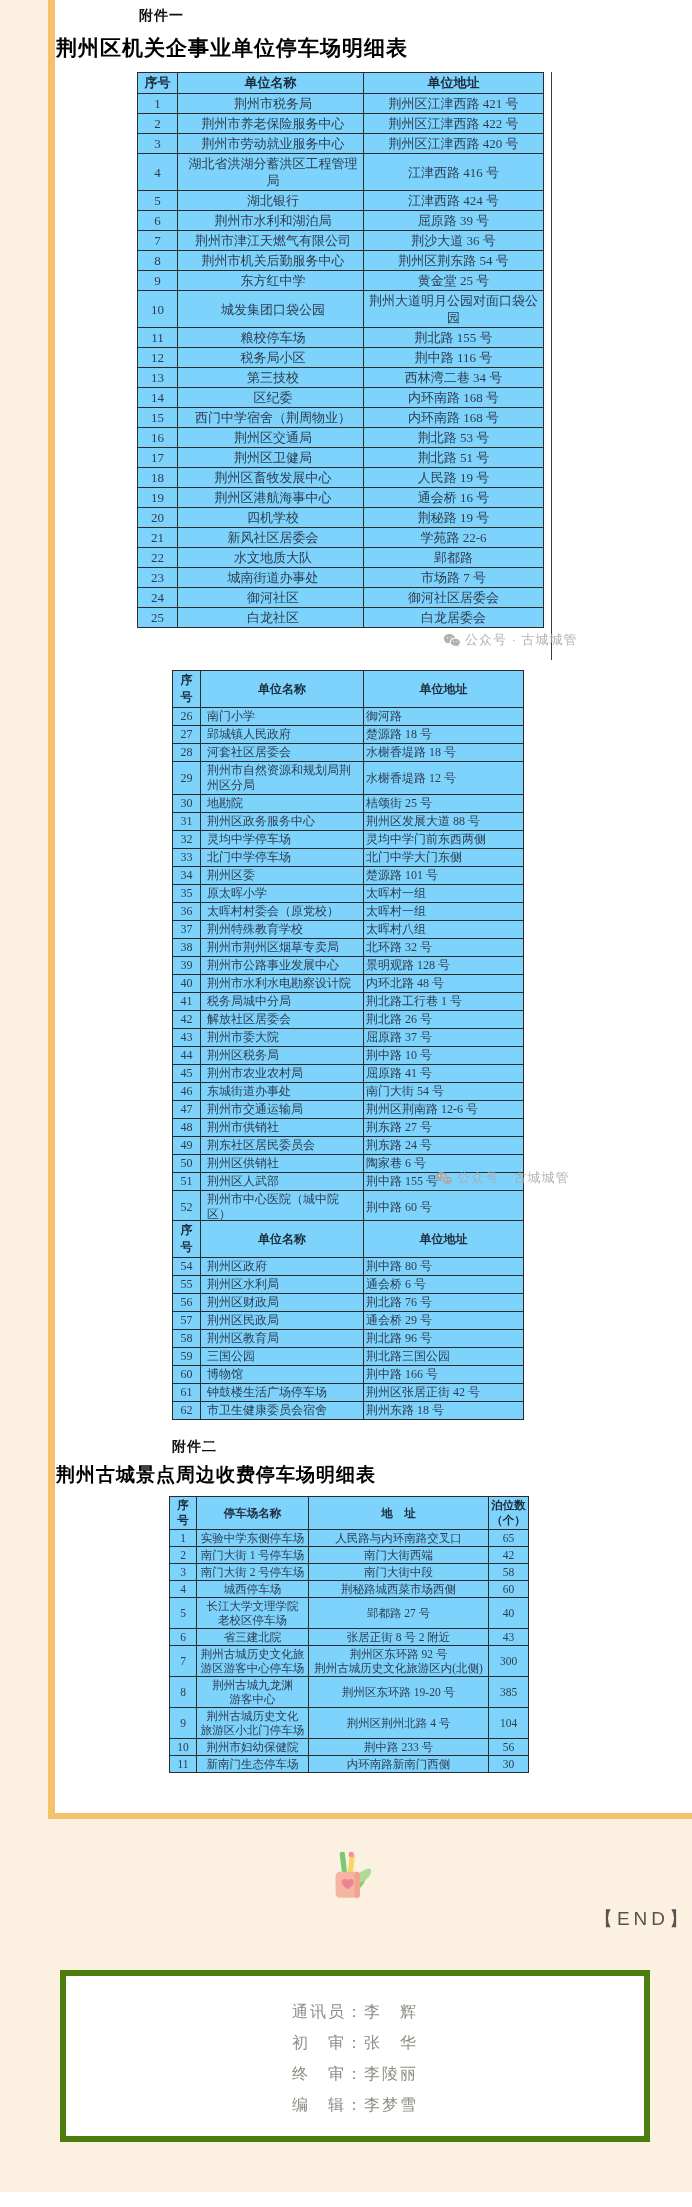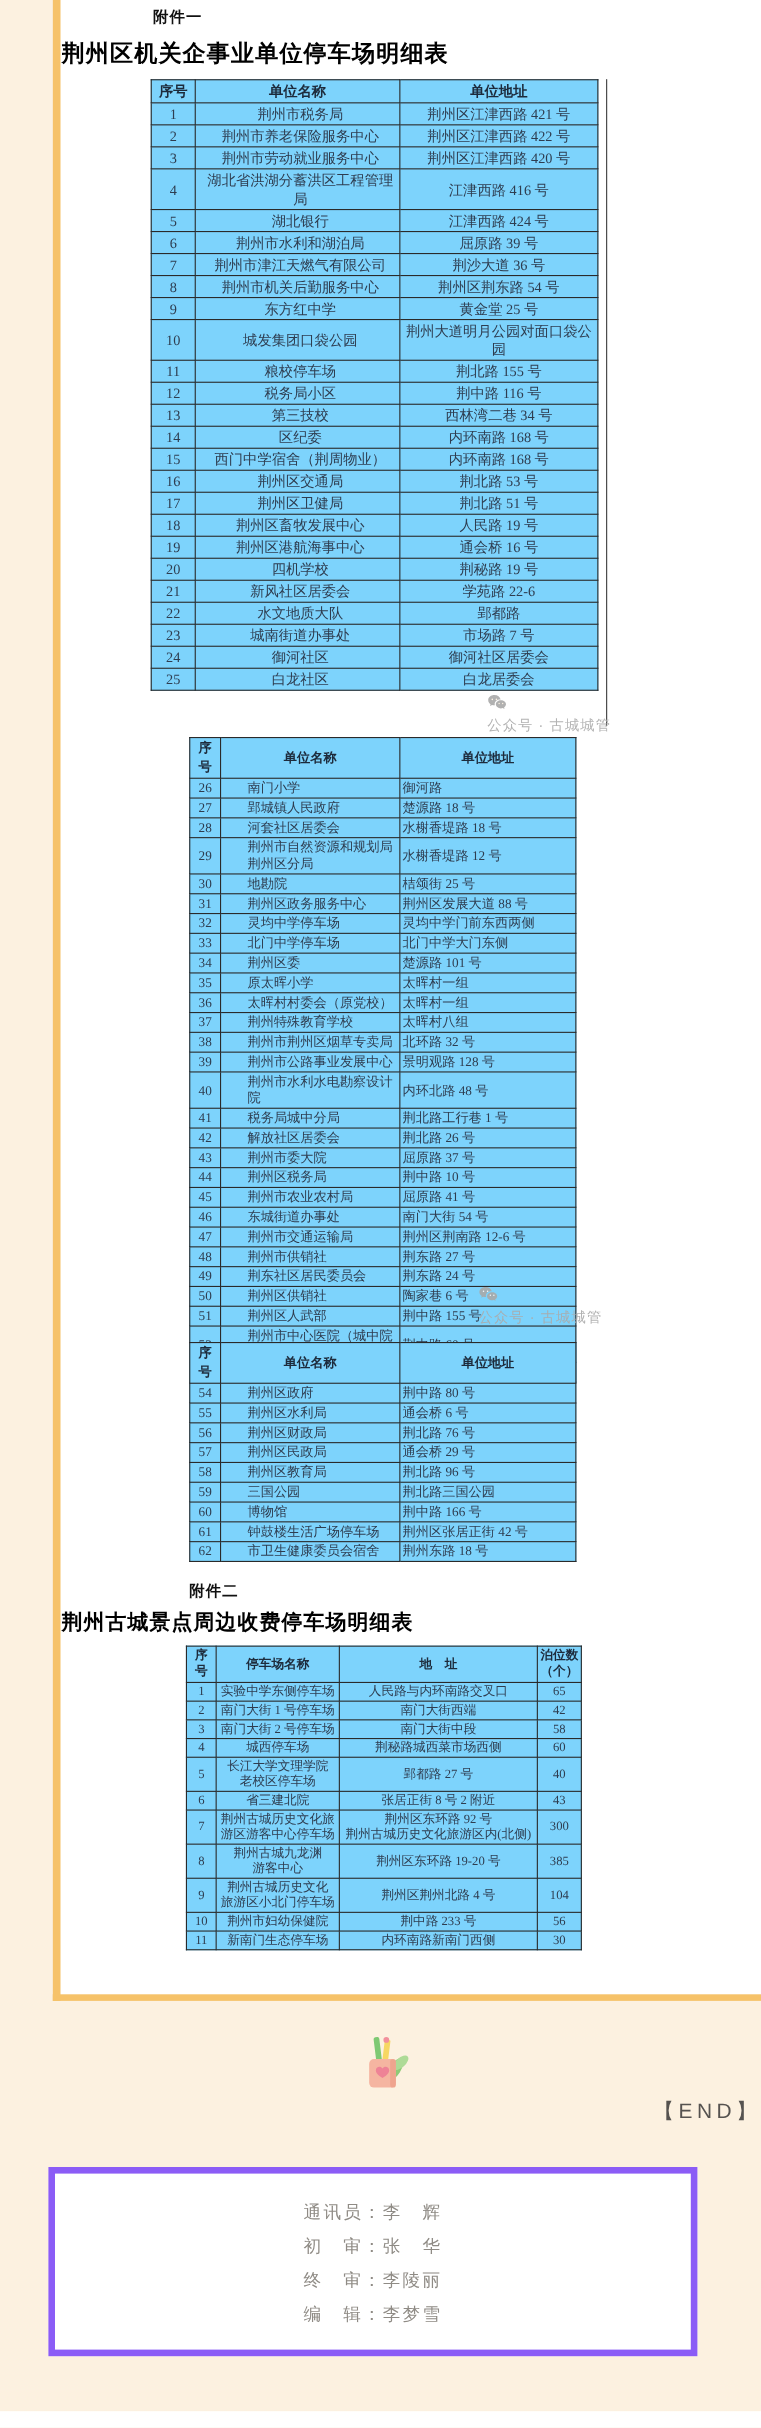--- a/index.html
+++ b/index.html
@@ -34,49 +34,49 @@
   #table1 td{height:20px;line-height:17px;}
   #table1 td:nth-child(2){text-align:center;padding-left:7px;}
   #table1 td:nth-child(3){text-align:center;}
   
   .cont-table{left:117px;width:351px;font-size:12px;}
   #table2{top:670px;}
   #table3{top:1220px;}
   .cont-table col.c0{width:28px}.cont-table col.c1{width:163px}.cont-table col.c2{width:160px}
   .cont-table th{height:18px;}
   .cont-table td{height:16px;line-height:15px;}
-  .cont-table td:nth-child(2){text-align:left;padding-left:24px;}
+  .cont-table td:nth-child(2){text-align:left;padding-left:6px;}
   .cont-table td:nth-child(3){text-align:left;}
   
   #table4{top:1496px;left:114px;width:359px;font-size:11.5px;}
   #table4 col.c0{width:27px}#table4 col.c1{width:112px}#table4 col.c2{width:180px}#table4 col.c3{width:40px}
   #table4 th{height:16px;line-height:15px;white-space:pre-line;}
   #table4 td{height:16px;line-height:14px;text-align:center;white-space:pre-line;}
   
   #stray-line{position:absolute;left:496px;top:72px;width:1px;height:588px;background:#3a3a3a;}
   
   .watermark{
-    position:absolute;display:flex;align-items:flex-start;gap:4px;
+    position:absolute;display:flex;align-items:flex-end;gap:4px;
     font-family:"Liberation Sans","DejaVu Sans",sans-serif;
-    font-size:13px;color:#ababab;white-space:nowrap;opacity:.9;letter-spacing:1px;flex-direction:column;
+    font-size:13px;color:#ababab;white-space:nowrap;opacity:.9;letter-spacing:1px;
   }
   #wm1{top:631px;left:388px;}
   #wm2{top:1169px;left:380px;}
   .wm-icon{width:18px;height:16px;flex:0 0 auto;}
   
   #end-icon{position:absolute;top:1849px;left:320px;width:52px;height:56px;}
   #end-label{
     position:absolute;top:1906px;left:0;width:692px;text-align:right;
     font-family:"Liberation Sans","DejaVu Sans",sans-serif;
     font-size:19px;color:#565350;letter-spacing:4px;
   }
   
   .credits-card{
-    position:absolute;left:44px;top:1970px;width:590px;height:172px;
-    box-sizing:border-box;background:#ffffff;border:6px solid #8b5cf6;
+    position:absolute;left:60px;top:1970px;width:590px;height:172px;
+    box-sizing:border-box;background:#ffffff;border:6px solid #4d7c0f;
   }
   .credits{
     margin-top:20px;text-align:center;
     font-family:"Liberation Sans","DejaVu Sans",sans-serif;
     font-size:16px;color:#8f8b85;letter-spacing:2px;line-height:31px;
   }
   
   #bottom-strip{position:absolute;left:0;top:2192px;width:692px;height:15px;background:#ffffff;}
 </style>
 </head>

